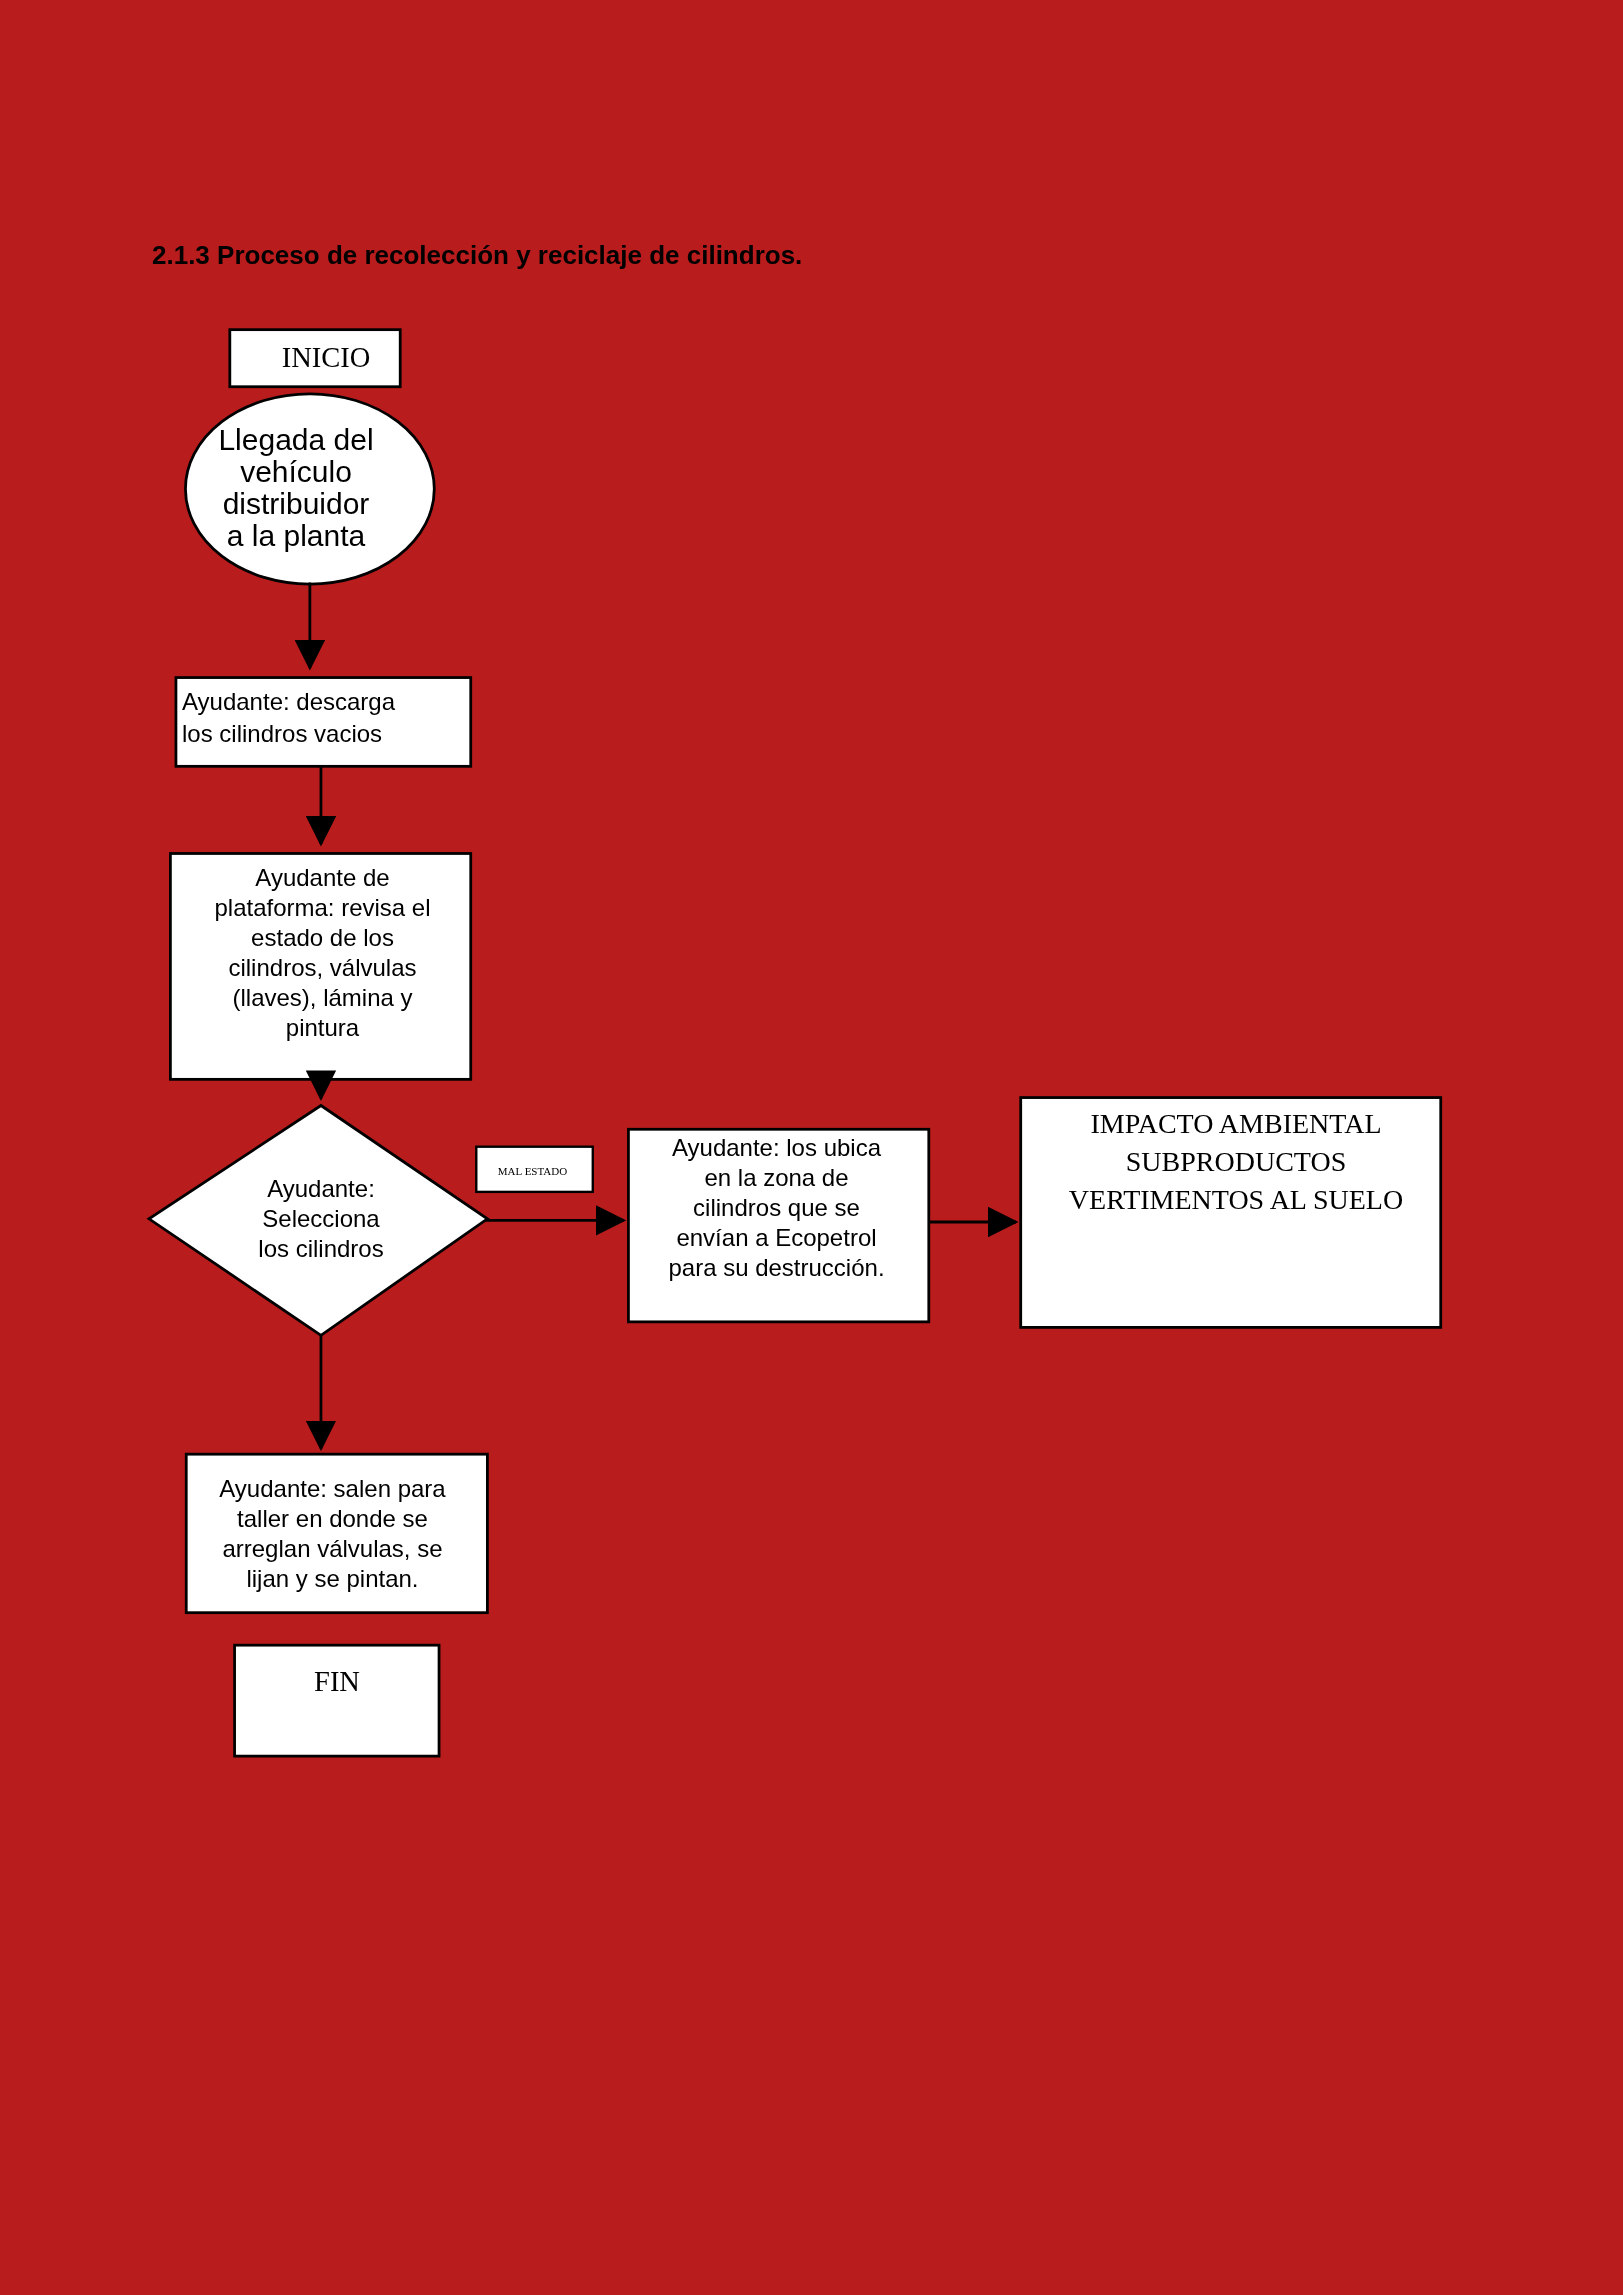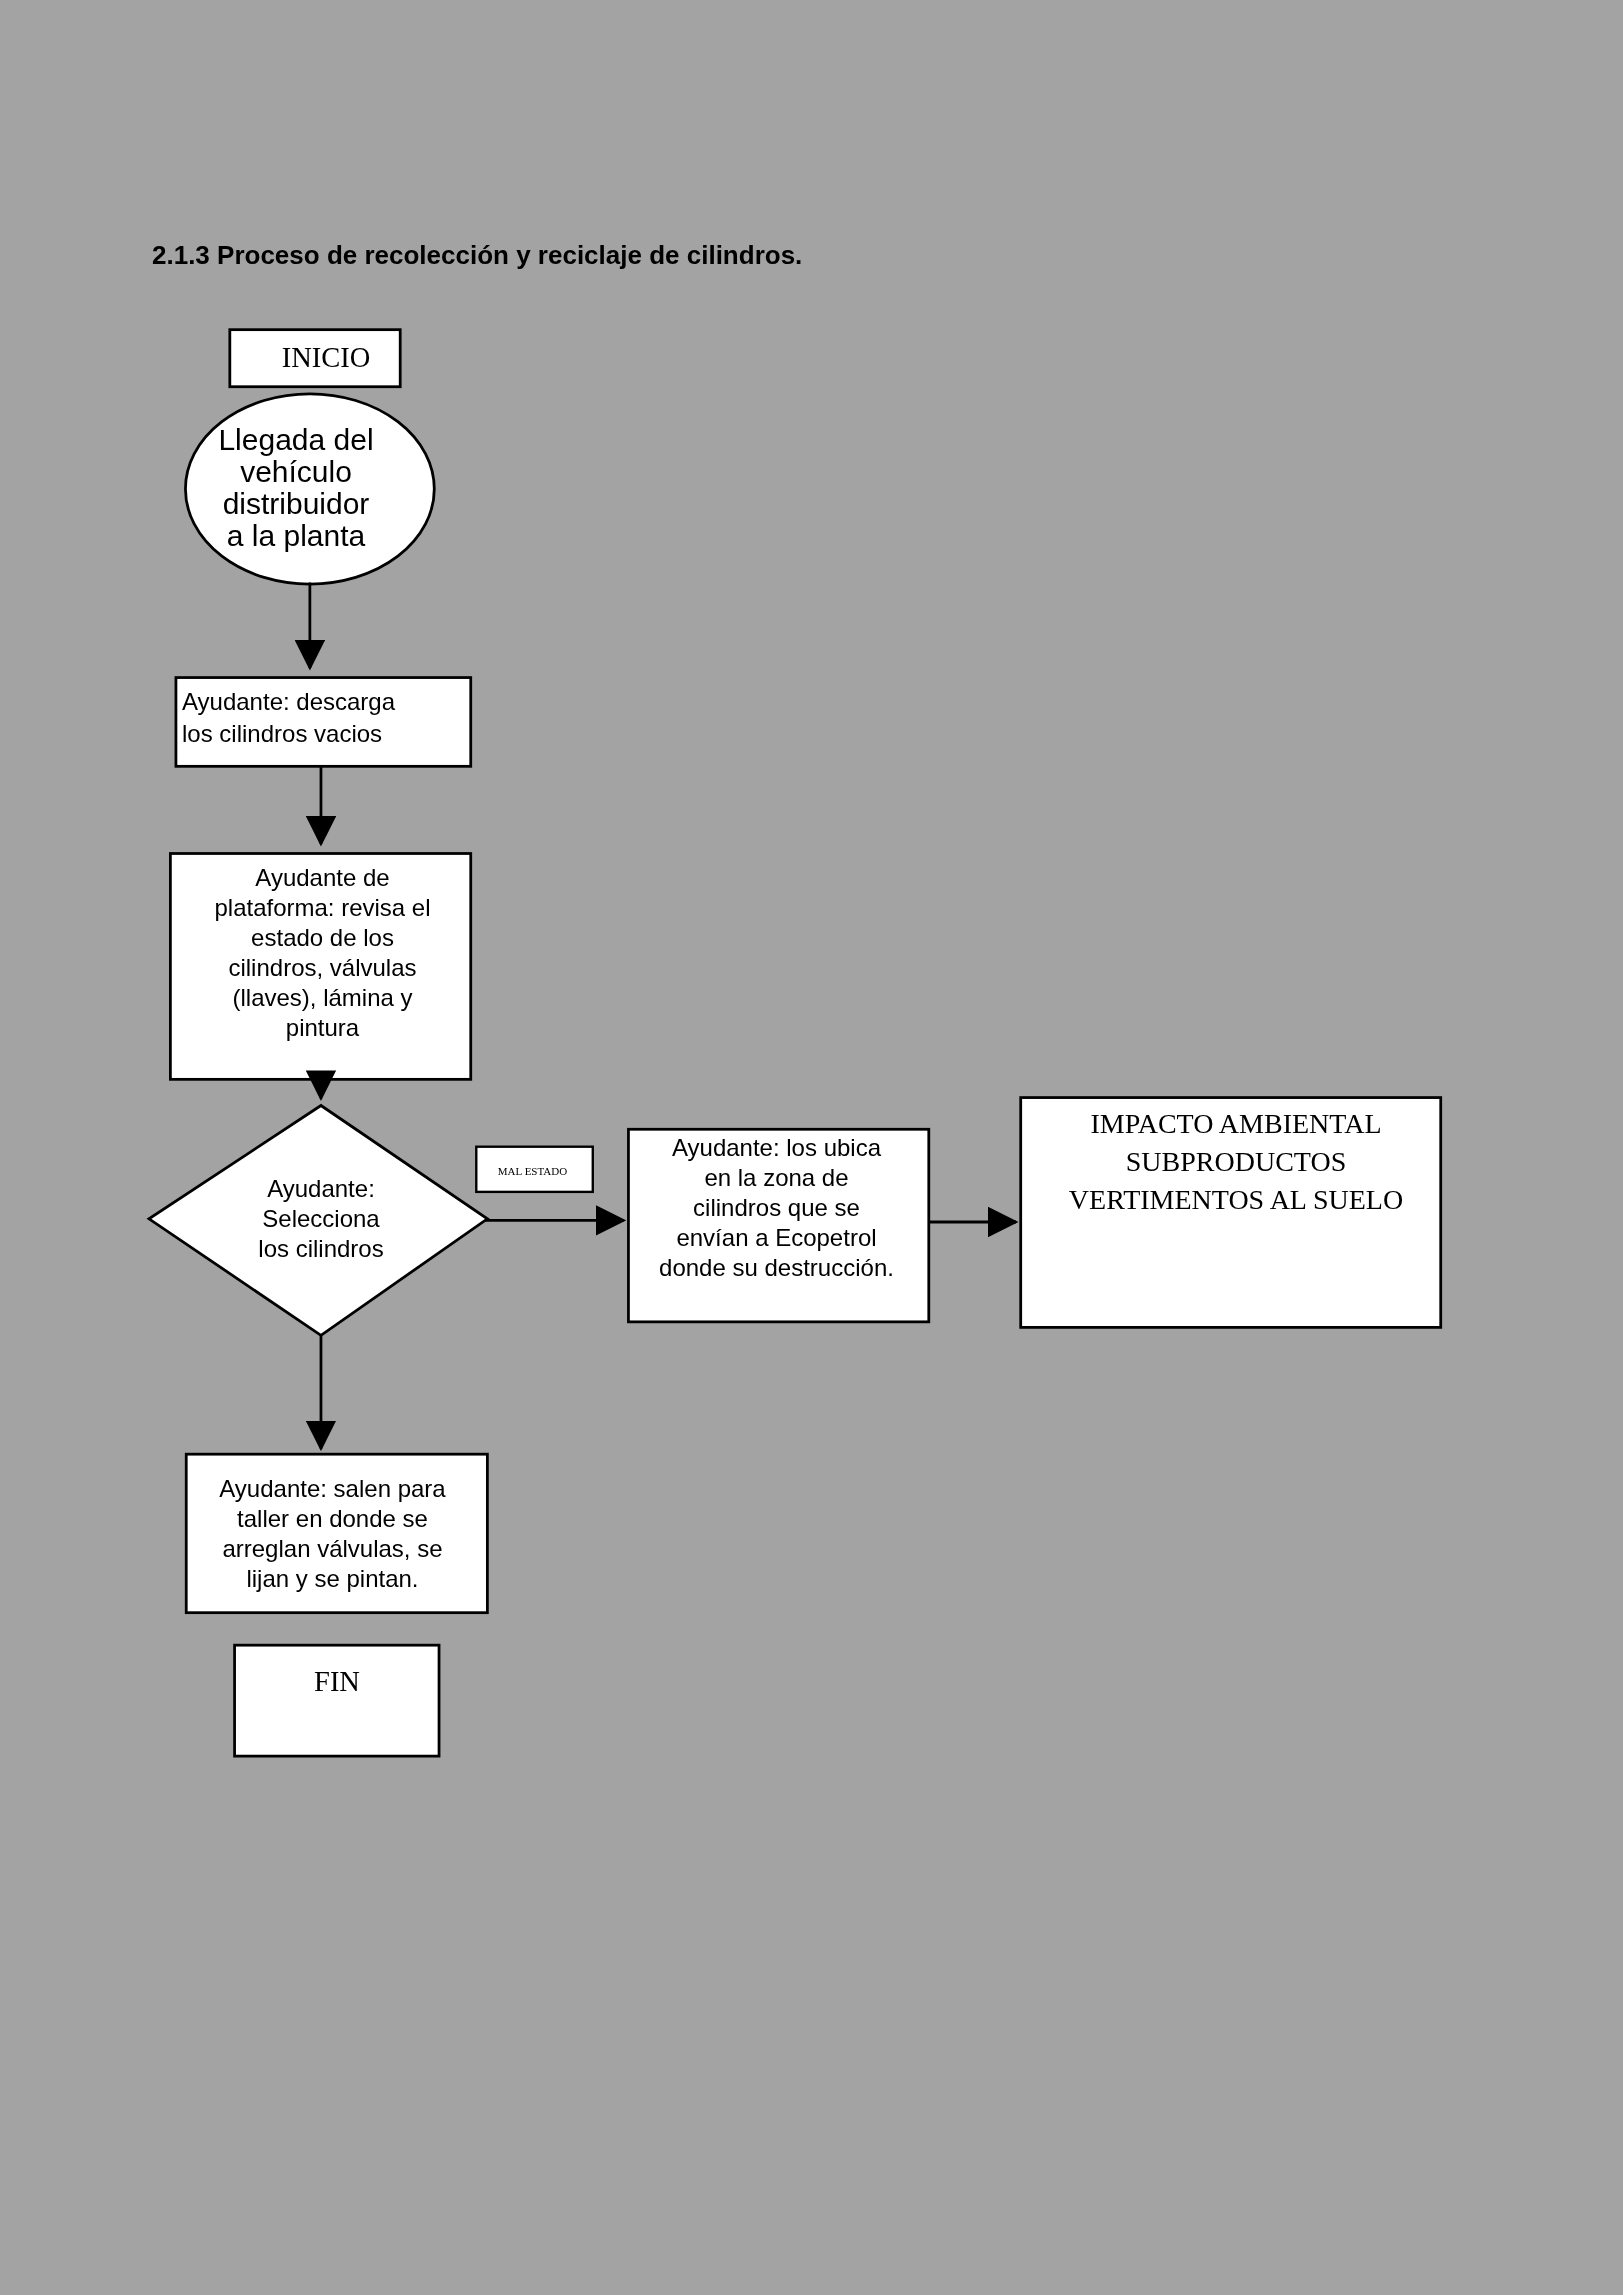--- a/index.html
+++ b/index.html
@@ -9,21 +9,21 @@
     background: #ffffff;
   }
   body {
     font-family: "Liberation Sans", sans-serif;
     color: #000000;
   }
   #page {
     position: relative;
     width: 1623px;
     height: 2295px;
-    background: #a3a3a3;
+    background: #b91c1c;
     overflow: hidden;
   }
   #svg-layer {
     position: absolute;
     left: 0;
     top: 0;
     width: 1623px;
     height: 2295px;
   }
 
@@ -169,21 +169,21 @@
   <div class="node-text sans t-diamond">Ayudante:
 Selecciona
 los cilindros</div>
 
   <div class="node-text serif t-malestado">MAL ESTADO</div>
 
   <div class="node-text sans t-ecopetrol">Ayudante: los  ubica
 en la zona de
 cilindros que se
 envían a Ecopetrol
-donde su destrucción.</div>
+para su destrucción.</div>
 
   <div class="node-text serif t-impacto">IMPACTO AMBIENTAL
 SUBPRODUCTOS
 VERTIMENTOS AL SUELO</div>
 
   <div class="node-text sans t-taller">Ayudante: salen para
 taller en donde se
 arreglan válvulas, se
 lijan y se pintan.</div>
 

